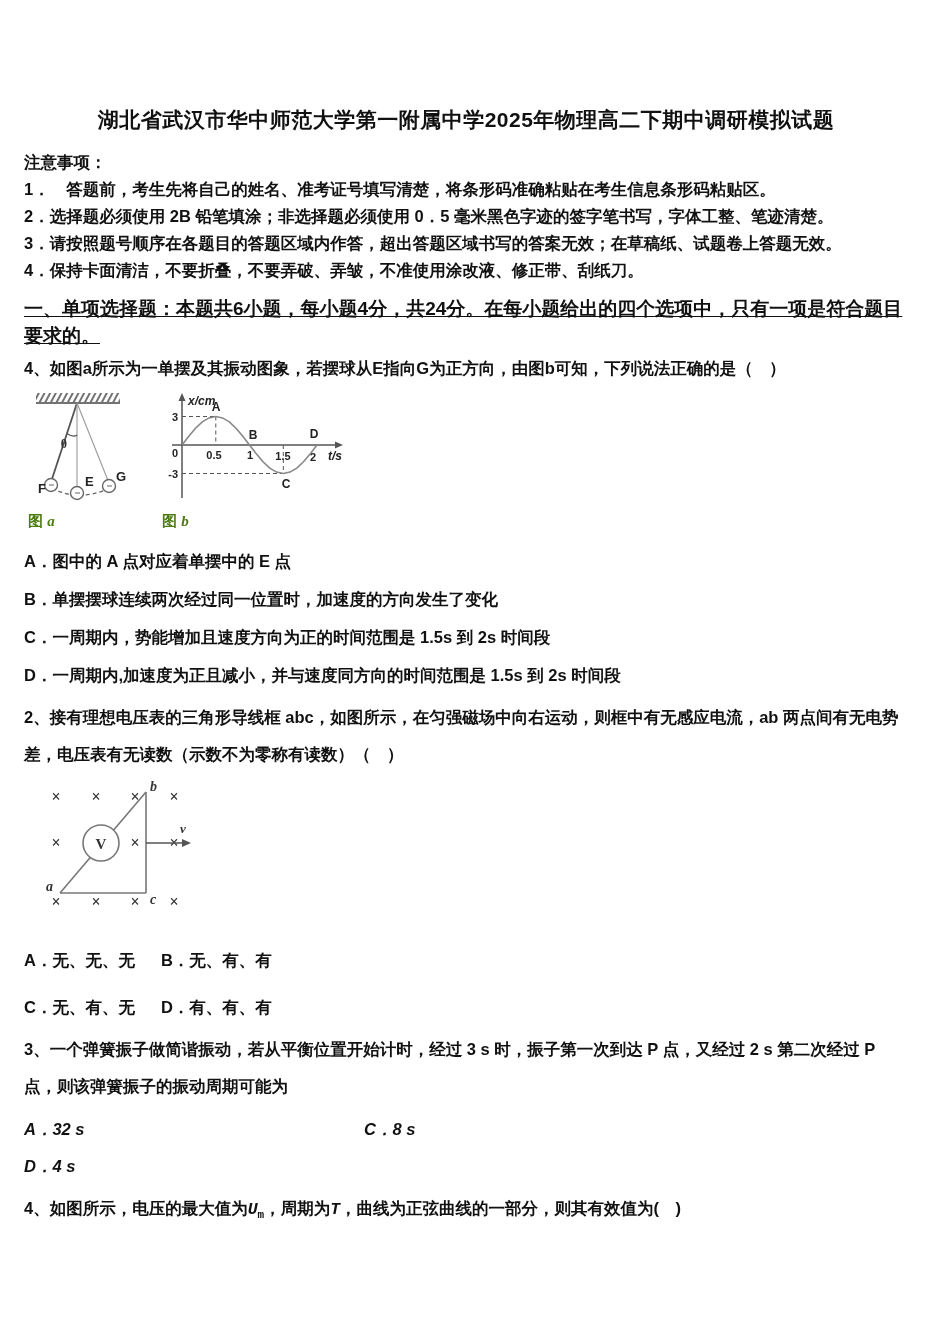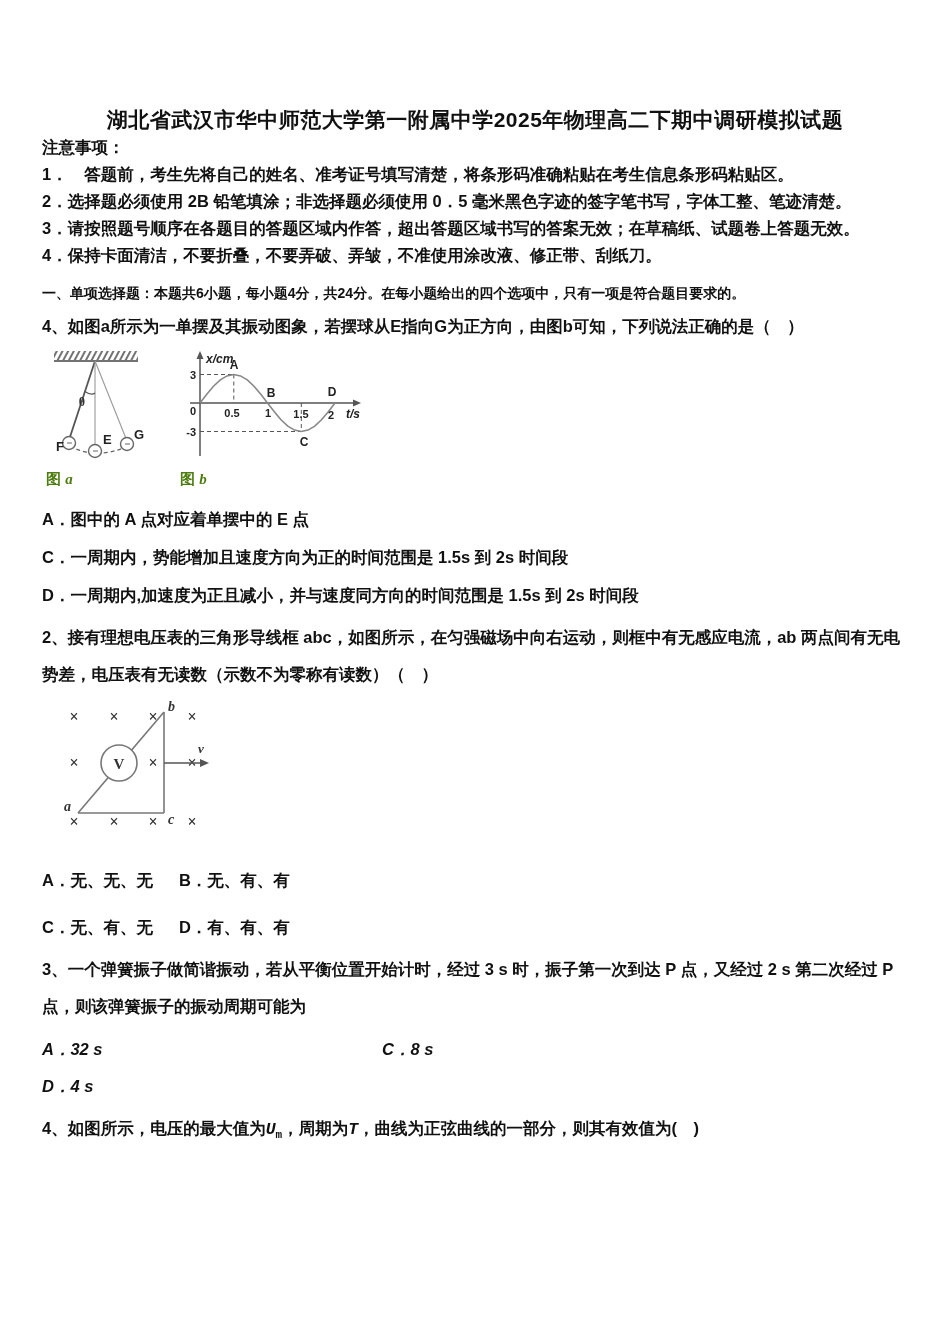--- a/index.html
+++ b/index.html
@@ -1,25 +1,25 @@
 <!DOCTYPE html>
 <html><head>
 <meta charset="utf-8">
 <style>
   html,body { margin:0; padding:0; background:#e8e8e8; }
   .page {
     width:950px; height:1344px; margin:0 auto; background:#ffffff;
     font-family:"Liberation Sans","DejaVu Sans",sans-serif;
     font-weight:700; color:#111111; overflow:hidden; box-sizing:border-box;
-    padding:106px 42px 0 42px;
+    padding:106px 42px 0 24px;
   }
   .title { font-size:21px; line-height:28px; text-align:center; margin:0; letter-spacing:0.5px; }
-  .notes-heading { margin-top:0; font-size:16.5px; line-height:27px; }
+  .notes-heading { margin-top:15px; font-size:16.5px; line-height:27px; }
   .note-line { font-size:16.5px; line-height:27px; }
-  .section-heading { margin-top:11px; font-size:14px; line-height:27px; }
+  .section-heading { margin-top:11px; font-size:19px; line-height:27px;text-decoration:underline; }
   .stem { font-size:16.5px; line-height:27px; margin-top:6px; }
   .stem-multi { font-size:16.5px; line-height:37px; margin-top:12px; }
   .q1-figs { display:flex; align-items:flex-start; gap:12px; margin:8px 0 0 4px; }
   .fig-col { display:flex; flex-direction:column; }
   .fig-caption { font-size:15px; color:#4d7c0f; margin-top:-6px; font-weight:700; }
   .fig-caption .cap-letter { font-family:"Liberation Serif","DejaVu Serif",serif; font-style:italic; }
   .option { font-size:16.5px; line-height:24px; margin-top:14px; }
   .option.first { margin-top:18px; }
   .opt-row { display:flex; gap:26px; font-size:16.5px; line-height:24px; margin-top:23px; }
   .opt-row.first { margin-top:22px; }
@@ -120,20 +120,21 @@
         <text x="124" y="98" font-size="12" text-anchor="middle" class="ptlabel">C</text>
         <text x="152" y="48" font-size="12" text-anchor="middle" class="ptlabel">D</text>
       </svg>
       <div class="fig-caption">
         <span>图</span> <span class="cap-letter">b</span>
       </div>
     </div>
   </div>
 
   <div class="option first">A．图中的 A 点对应着单摆中的 E 点</div>
+  <div class="option">B．单摆摆球连续两次经过同一位置时，加速度的方向发生了变化</div>
   <div class="option">C．一周期内，势能增加且速度方向为正的时间范围是 1.5s 到 2s 时间段</div>
   <div class="option">D．一周期内,加速度为正且减小，并与速度同方向的时间范围是 1.5s 到 2s 时间段</div>
 
   <div class="stem-multi">2、接有理想电压表的三角形导线框 abc，如图所示，在匀强磁场中向右运动，则框中有无感应电流，ab 两点间有无电势差，电压表有无读数（示数不为零称有读数）（　）</div>
 
   <div class="q2-fig-wrap">
     <svg width="200" height="145" viewBox="0 0 200 145">
 
       <g font-size="16" fill="#777" text-anchor="middle" font-family="Liberation Sans,DejaVu Sans,sans-serif">
         <text x="28" y="25">×</text>

